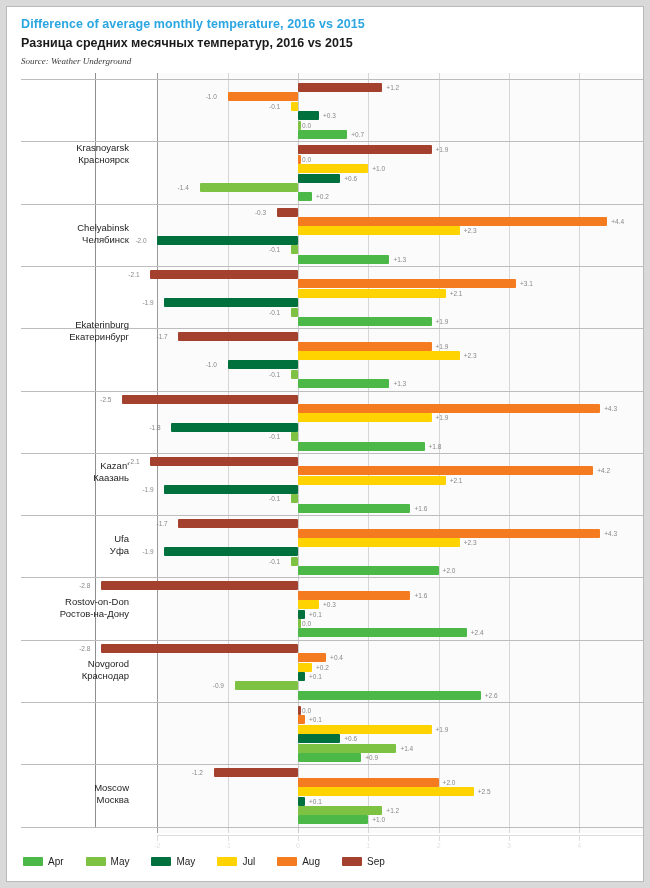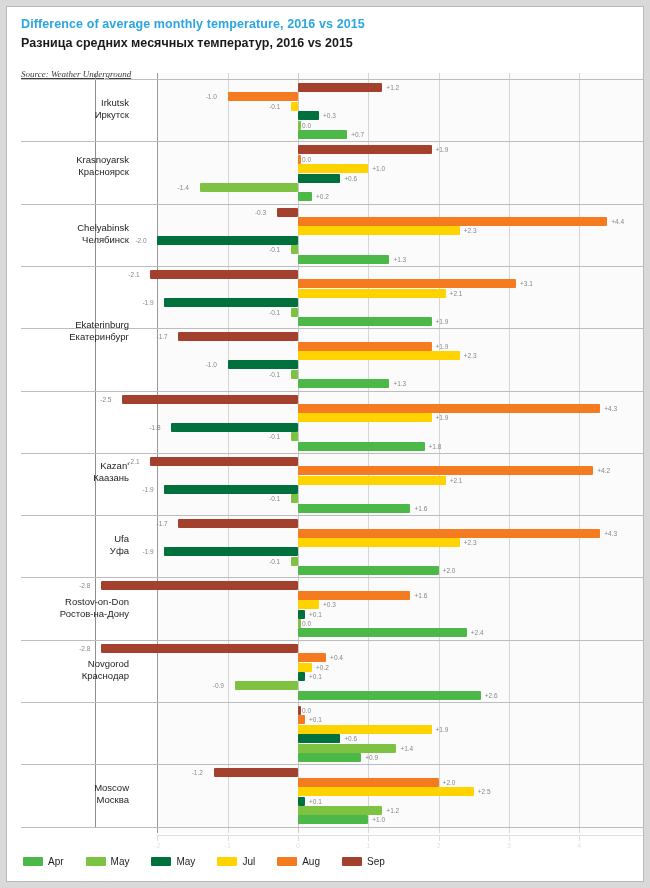--- a/index.html
+++ b/index.html
@@ -31,23 +31,22 @@
     color: #1a1a1a;
     font-size: 12.5px;
     font-weight: bold;
     line-height: 16px;
     margin-top: 3px;
   }
   #source {
     color: #3b3b3b;
     font-size: 9px;
     font-style: italic;
-    margin-top: 18px;
+    margin-top: 5px;
     font-family: "Liberation Serif", serif;
-    text-decoration: underline;
   }
 
   
   #plot {
     position: absolute;
     left: 0; top: 66px;
     width: 638px; height: 762px;
   }
   
   .vgrid {
@@ -168,34 +167,33 @@
       <div class="hsep" style="top: 192.9px; left: 14px; right: 0px;"></div>
       <div class="hsep" style="top: 255.2px; left: 14px; right: 0px;"></div>
       <div class="hsep" style="top: 317.5px; left: 14px; right: 0px;"></div>
       <div class="hsep" style="top: 379.8px; left: 14px; right: 0px;"></div>
       <div class="hsep" style="top: 442.1px; left: 14px; right: 0px;"></div>
       <div class="hsep" style="top: 504.4px; left: 14px; right: 0px;"></div>
       <div class="hsep" style="top: 566.7px; left: 14px; right: 0px;"></div>
       <div class="hsep" style="top: 629px; left: 14px; right: 0px;"></div>
       <div class="hsep" style="top: 691.3px; left: 14px; right: 0px;"></div>
       <div class="hsep" style="top: 753.6px; left: 14px; right: 0px;"></div>
-      <div class="citylabel" style="top: 24.15px;"><span>Irkutsk</span><span class="ru">Иркутск</span></div>
       <div class="bar" style="left: 291px; width: 84.36px; top: 10px; background: rgb(164, 64, 46);"></div>
       <div class="vlabel" style="top: 10px; left: 379.36px;">+1.2</div>
       <div class="bar" style="left: 220.7px; width: 70.3px; top: 19.4px; background: rgb(244, 123, 32);"></div>
       <div class="vlabel" style="top: 19.4px; left: 198.7px;">-1.0</div>
       <div class="bar" style="left: 283.97px; width: 7.03px; top: 28.8px; background: rgb(255, 211, 0);"></div>
       <div class="vlabel" style="top: 28.8px; left: 261.97px;">-0.1</div>
       <div class="bar" style="left: 291px; width: 21.09px; top: 38.2px; background: rgb(0, 112, 60);"></div>
       <div class="vlabel" style="top: 38.2px; left: 316.09px;">+0.3</div>
       <div class="bar" style="left: 291px; width: 3px; top: 47.6px; background: rgb(125, 194, 66);"></div>
       <div class="vlabel" style="top: 47.6px; left: 295px;">0.0</div>
       <div class="bar" style="left: 291px; width: 49.21px; top: 57px; background: rgb(76, 184, 71);"></div>
       <div class="vlabel" style="top: 57px; left: 344.21px;">+0.7</div>
-      <div class="citylabel" style="top: 81px;"><span>Krasnoyarsk</span><span class="ru">Красноярск</span></div>
+      <div class="citylabel" style="top: 69px;"><span>Krasnoyarsk</span><span class="ru">Красноярск</span></div>
       <div class="bar" style="left: 291px; width: 133.57px; top: 72.3px; background: rgb(164, 64, 46);"></div>
       <div class="vlabel" style="top: 72.3px; left: 428.57px;">+1.9</div>
       <div class="bar" style="left: 291px; width: 3px; top: 81.7px; background: rgb(244, 123, 32);"></div>
       <div class="vlabel" style="top: 81.7px; left: 295px;">0.0</div>
       <div class="bar" style="left: 291px; width: 70.3px; top: 91.1px; background: rgb(255, 211, 0);"></div>
       <div class="vlabel" style="top: 91.1px; left: 365.3px;">+1.0</div>
       <div class="bar" style="left: 291px; width: 42.18px; top: 100.5px; background: rgb(0, 112, 60);"></div>
       <div class="vlabel" style="top: 100.5px; left: 337.18px;">+0.6</div>
       <div class="bar" style="left: 192.58px; width: 98.42px; top: 109.9px; background: rgb(125, 194, 66);"></div>
       <div class="vlabel" style="top: 109.9px; left: 170.58px;">-1.4</div>

